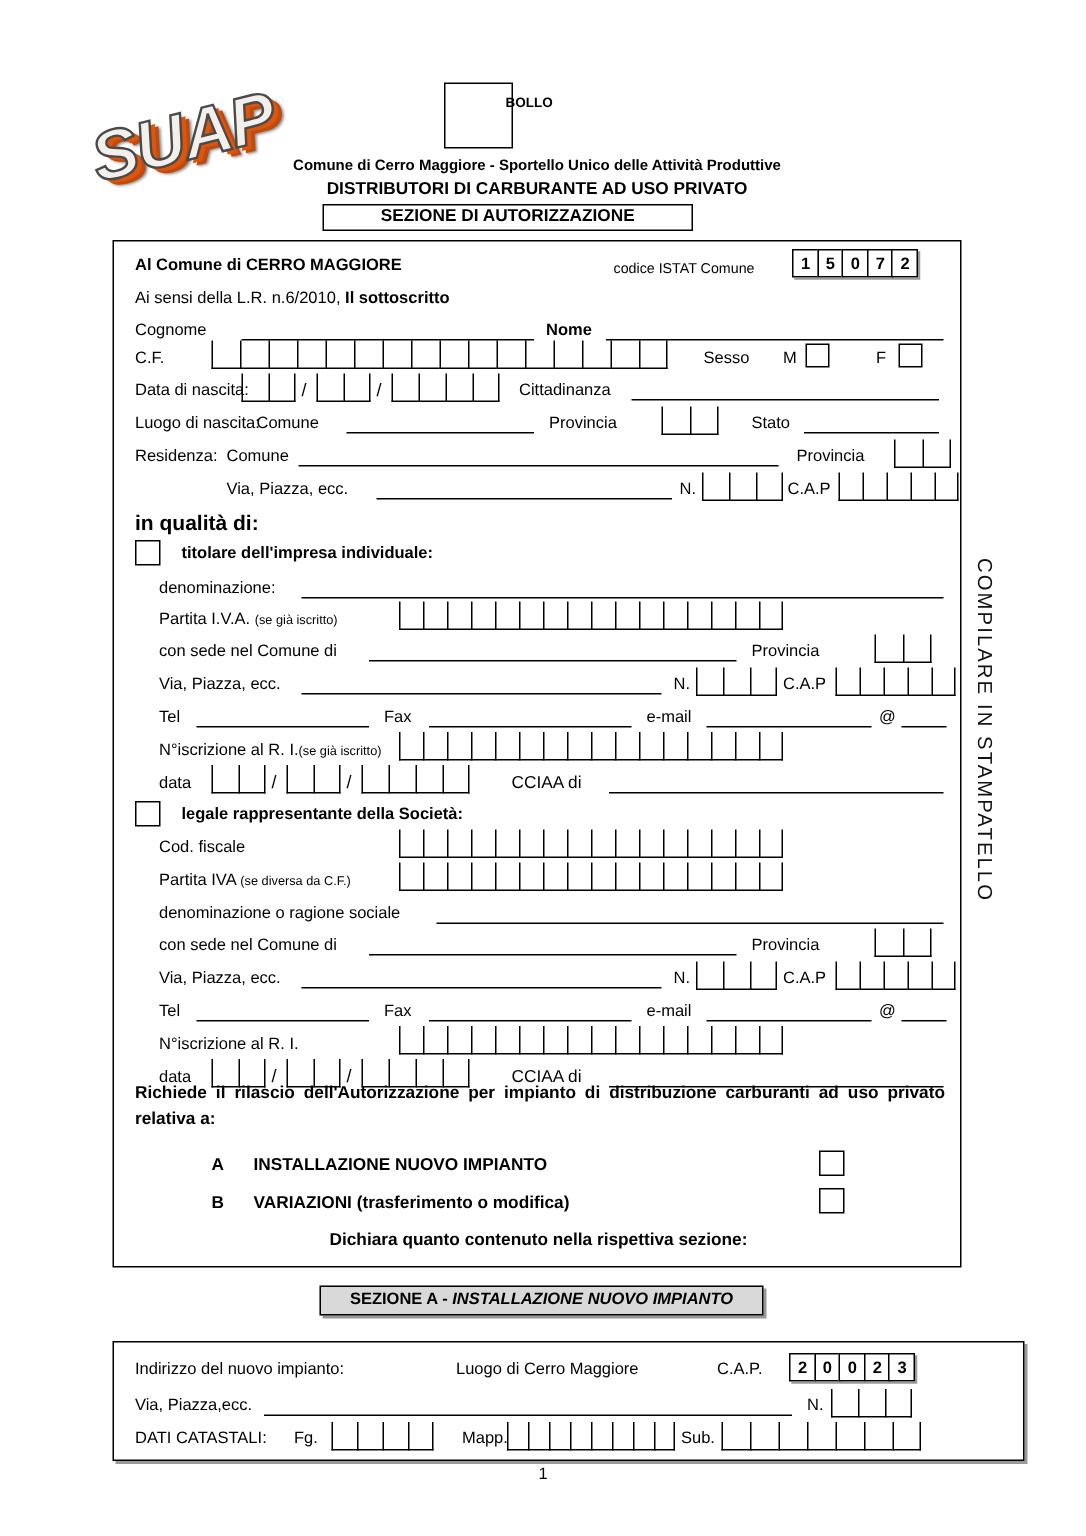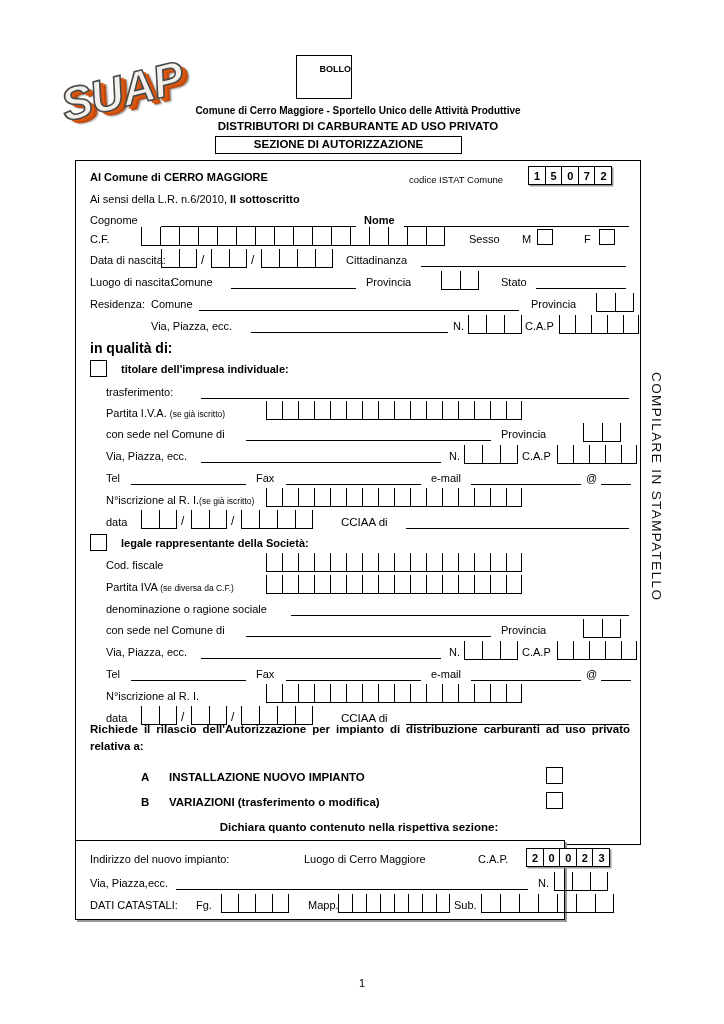--- a/index.html
+++ b/index.html
@@ -38,21 +38,21 @@
         text-align:justify;line-height:17px;}
   .footer{position:absolute;left:0;top:977px;width:724px;text-align:center;font-size:11px;}
 </style>
 </head>
 <body>
 
 <div class="page">
 
   <div class="logo">SUAP</div>
 
-  <div style="position:absolute;left:296px;top:55px;width:56px;height:44px;border:1.7px solid #000;box-sizing:border-box;text-align:right;">
+  <div style="position:absolute;left:296px;top:55px;width:46px;height:44px;border:1.7px solid #000;box-sizing:border-box;text-align:left;padding-left:40px;">
     <span style="font-size:9px;font-weight:bold;position:relative;top:2px;">BOLLO</span>
   </div>
 
   <div class="hdrline" style="top:105px;font-size:10px;">Comune di Cerro Maggiore - Sportello  Unico  delle  Attività  Produttive</div>
   <div class="hdrline" style="top:120px;font-size:11.5px;">DISTRIBUTORI DI CARBURANTE AD USO PRIVATO</div>
   <div style="position:absolute;left:215px;top:136px;width:247px;height:18px;border:1.8px solid #000;box-sizing:border-box;text-align:center;font-size:11.5px;font-weight:bold;line-height:15px;">SEZIONE DI AUTORIZZAZIONE</div>
 
   <div class="vnote">COMPILARE IN STAMPATELLO</div>
 
   <div class="bigbox" style="left:75px;top:160px;width:566px;height:685px;">
@@ -156,21 +156,21 @@
         <span class="c"></span>
         <span class="c"></span>
         <span class="c"></span>
       </div>
 
     <span class="lbl b" style="left:14px;top:181px;font-size:14px;">in qualità di:</span>
 
     <div class="cbx" style="left:14px;top:199px;"></div>
     <span class="lbl b" style="left:45px;top:202px;">titolare dell'impresa individuale:</span>
 
-    <span class="lbl" style="left:30px;top:225px;">trasferimento:</span>
+    <span class="lbl" style="left:30px;top:225px;">denominazione:</span>
     <div class="ul" style="left:125px;top:236px;width:428px;"></div>
 
     <span class="lbl" style="left:30px;top:246px;">
       <span>Partita I.V.A.</span>
       <span class="sm">(se già iscritto)</span>
     </span>
     <div class="comb w16" style="left:190px;top:240px;">
         <span class="c"></span>
         <span class="c"></span>
         <span class="c"></span>
@@ -398,21 +398,21 @@
     <span class="lbl b" style="left:93px;top:635px;font-size:11.5px;">VARIAZIONI (trasferimento o modifica)</span>
     <div class="cbx" style="left:470px;top:631px;"></div>
 
     <div style="position:absolute;left:0;top:660px;width:566px;text-align:center;font-size:11.5px;font-weight:bold;">Dichiara quanto contenuto nella rispettiva sezione:</div>
   </div>
 
   <div class="secA">
     <span>SEZIONE A - </span><span class="i">INSTALLAZIONE NUOVO IMPIANTO</span>
   </div>
 
-  <div class="bigbox" style="left:75px;top:840px;width:490px;height:80px;box-shadow:2px 2px 0 #999;">
+  <div class="bigbox" style="left:75px;top:894px;width:608px;height:80px;box-shadow:2px 2px 0 #999;">
     <span class="lbl" style="left:14px;top:12px;">Indirizzo del nuovo impianto:</span>
     <span class="lbl" style="left:228px;top:12px;">Luogo di Cerro Maggiore</span>
     <span class="lbl" style="left:402px;top:12px;">C.A.P.</span>
     <div class="comb boxed" style="left:450px;top:7px;">
         <span class="c">2</span>
         <span class="c">0</span>
         <span class="c">0</span>
         <span class="c">2</span>
         <span class="c">3</span>
       </div>

